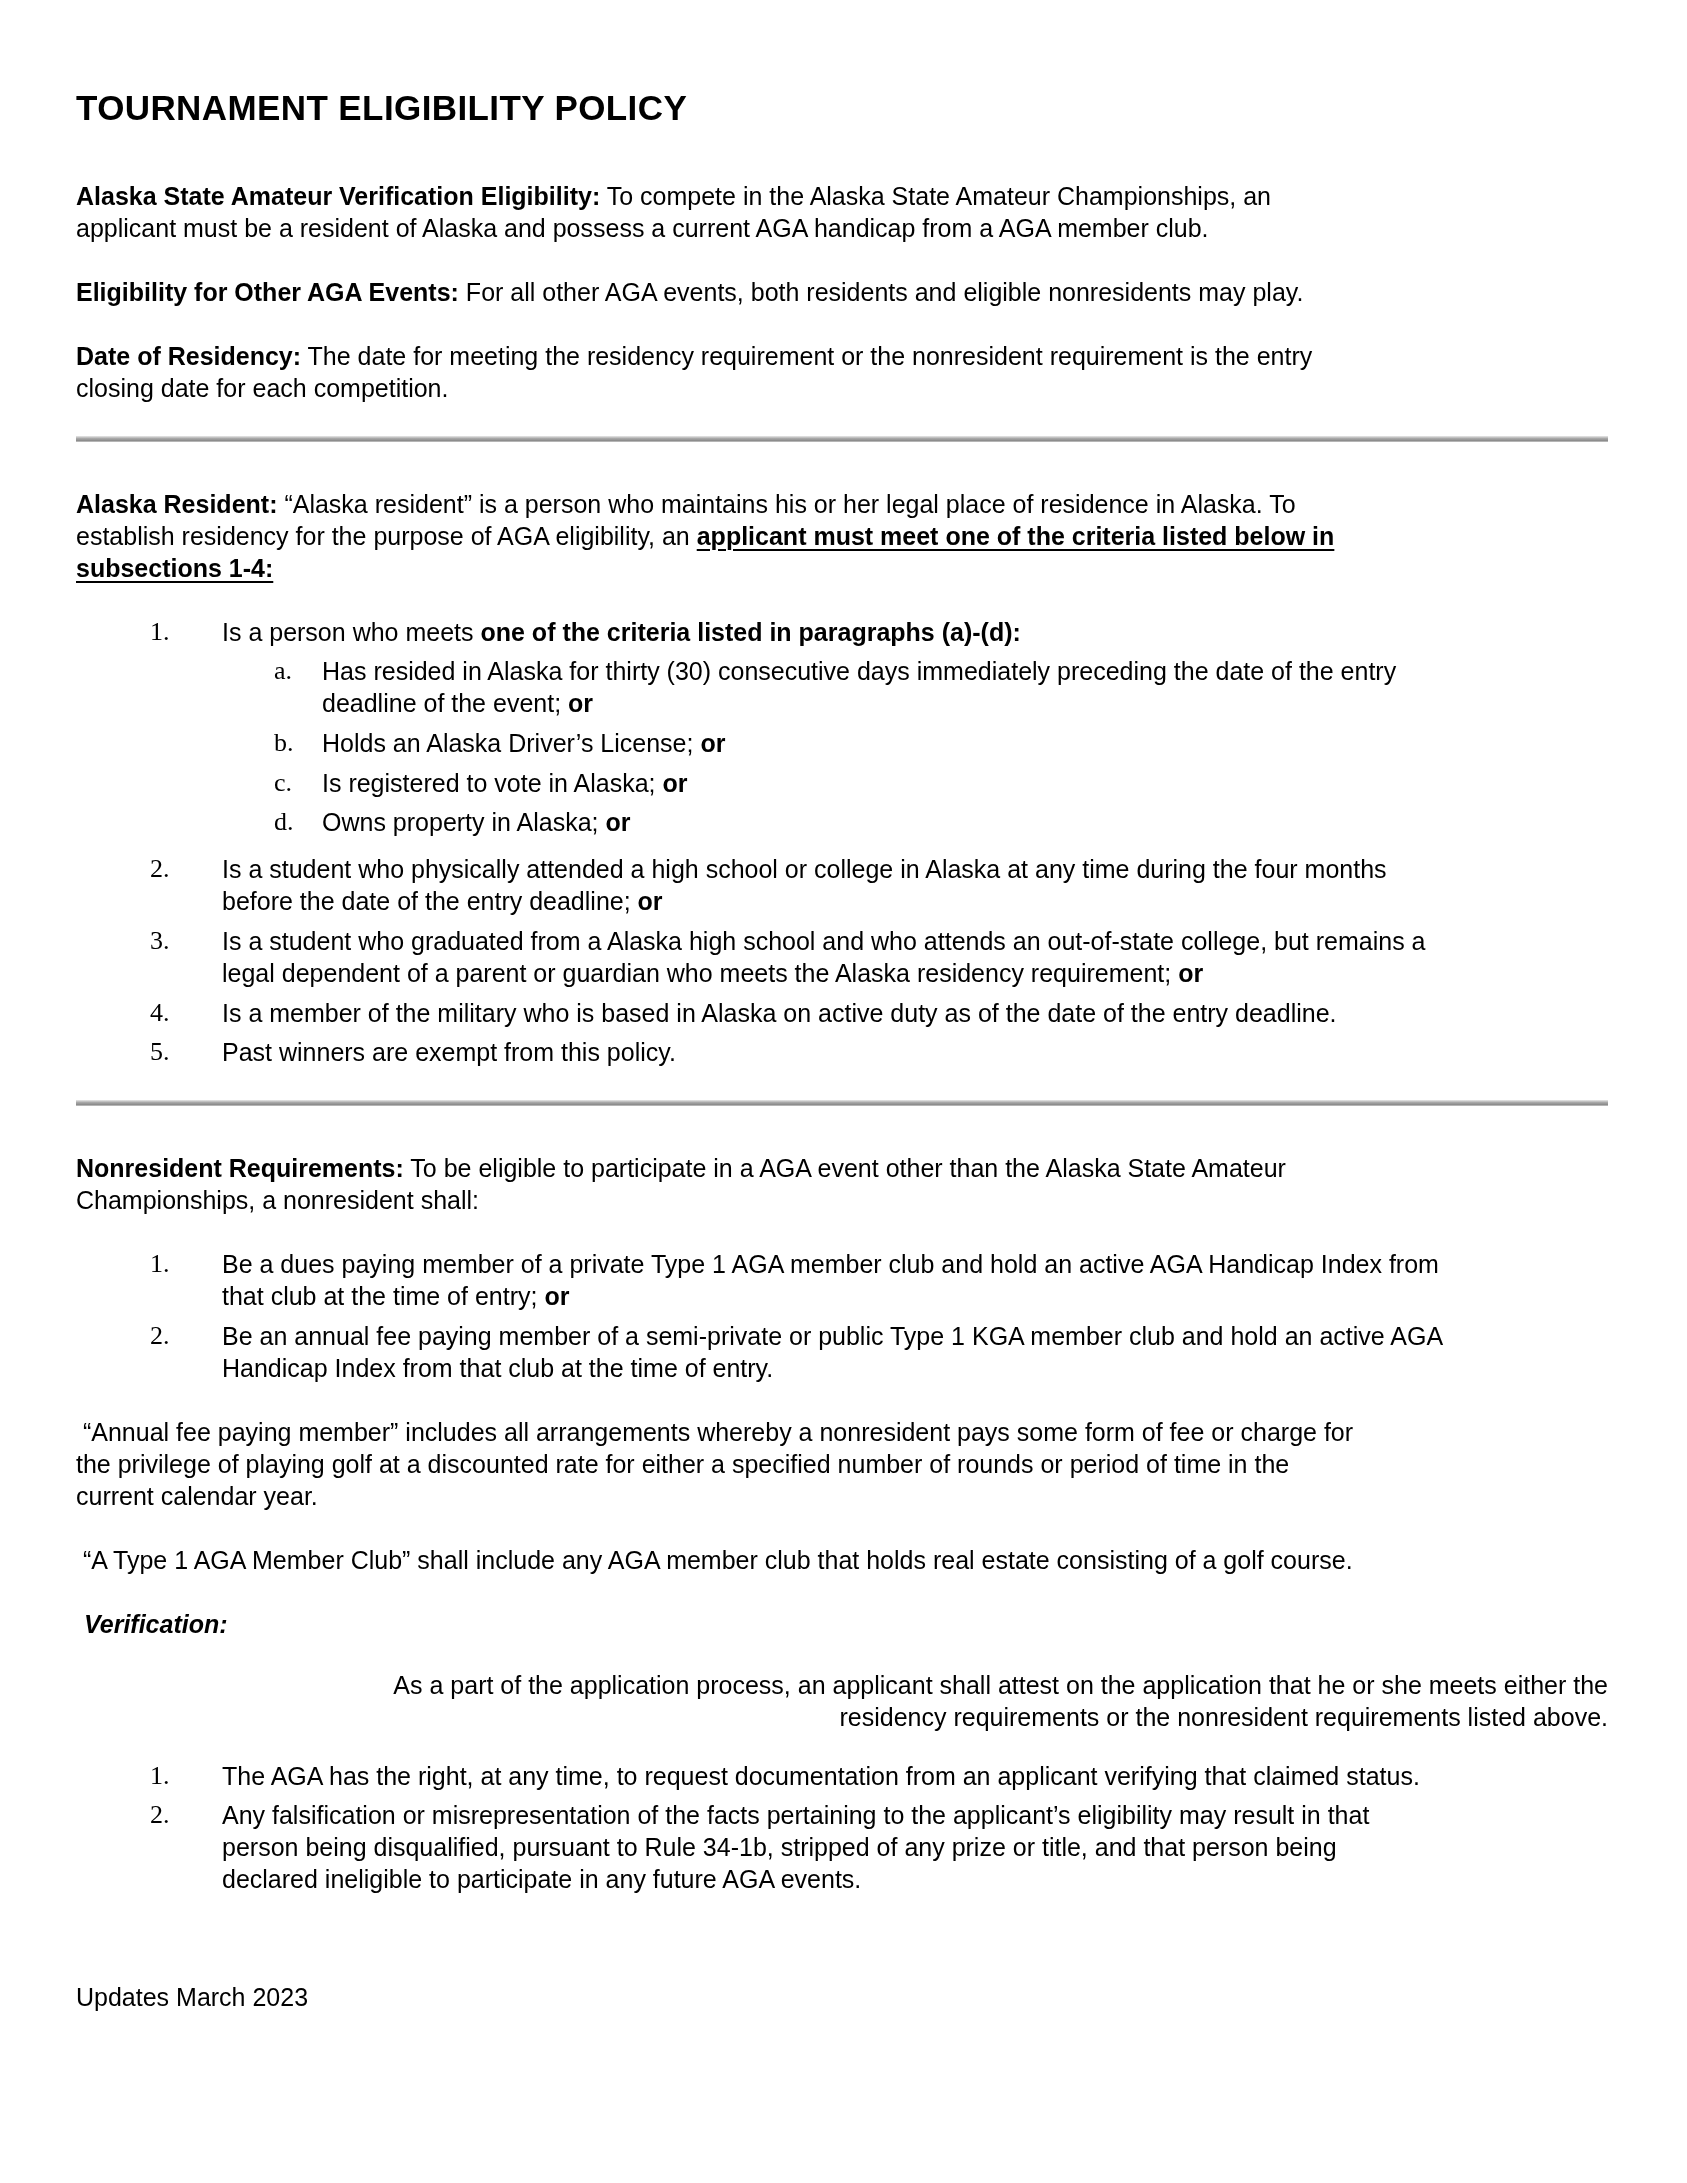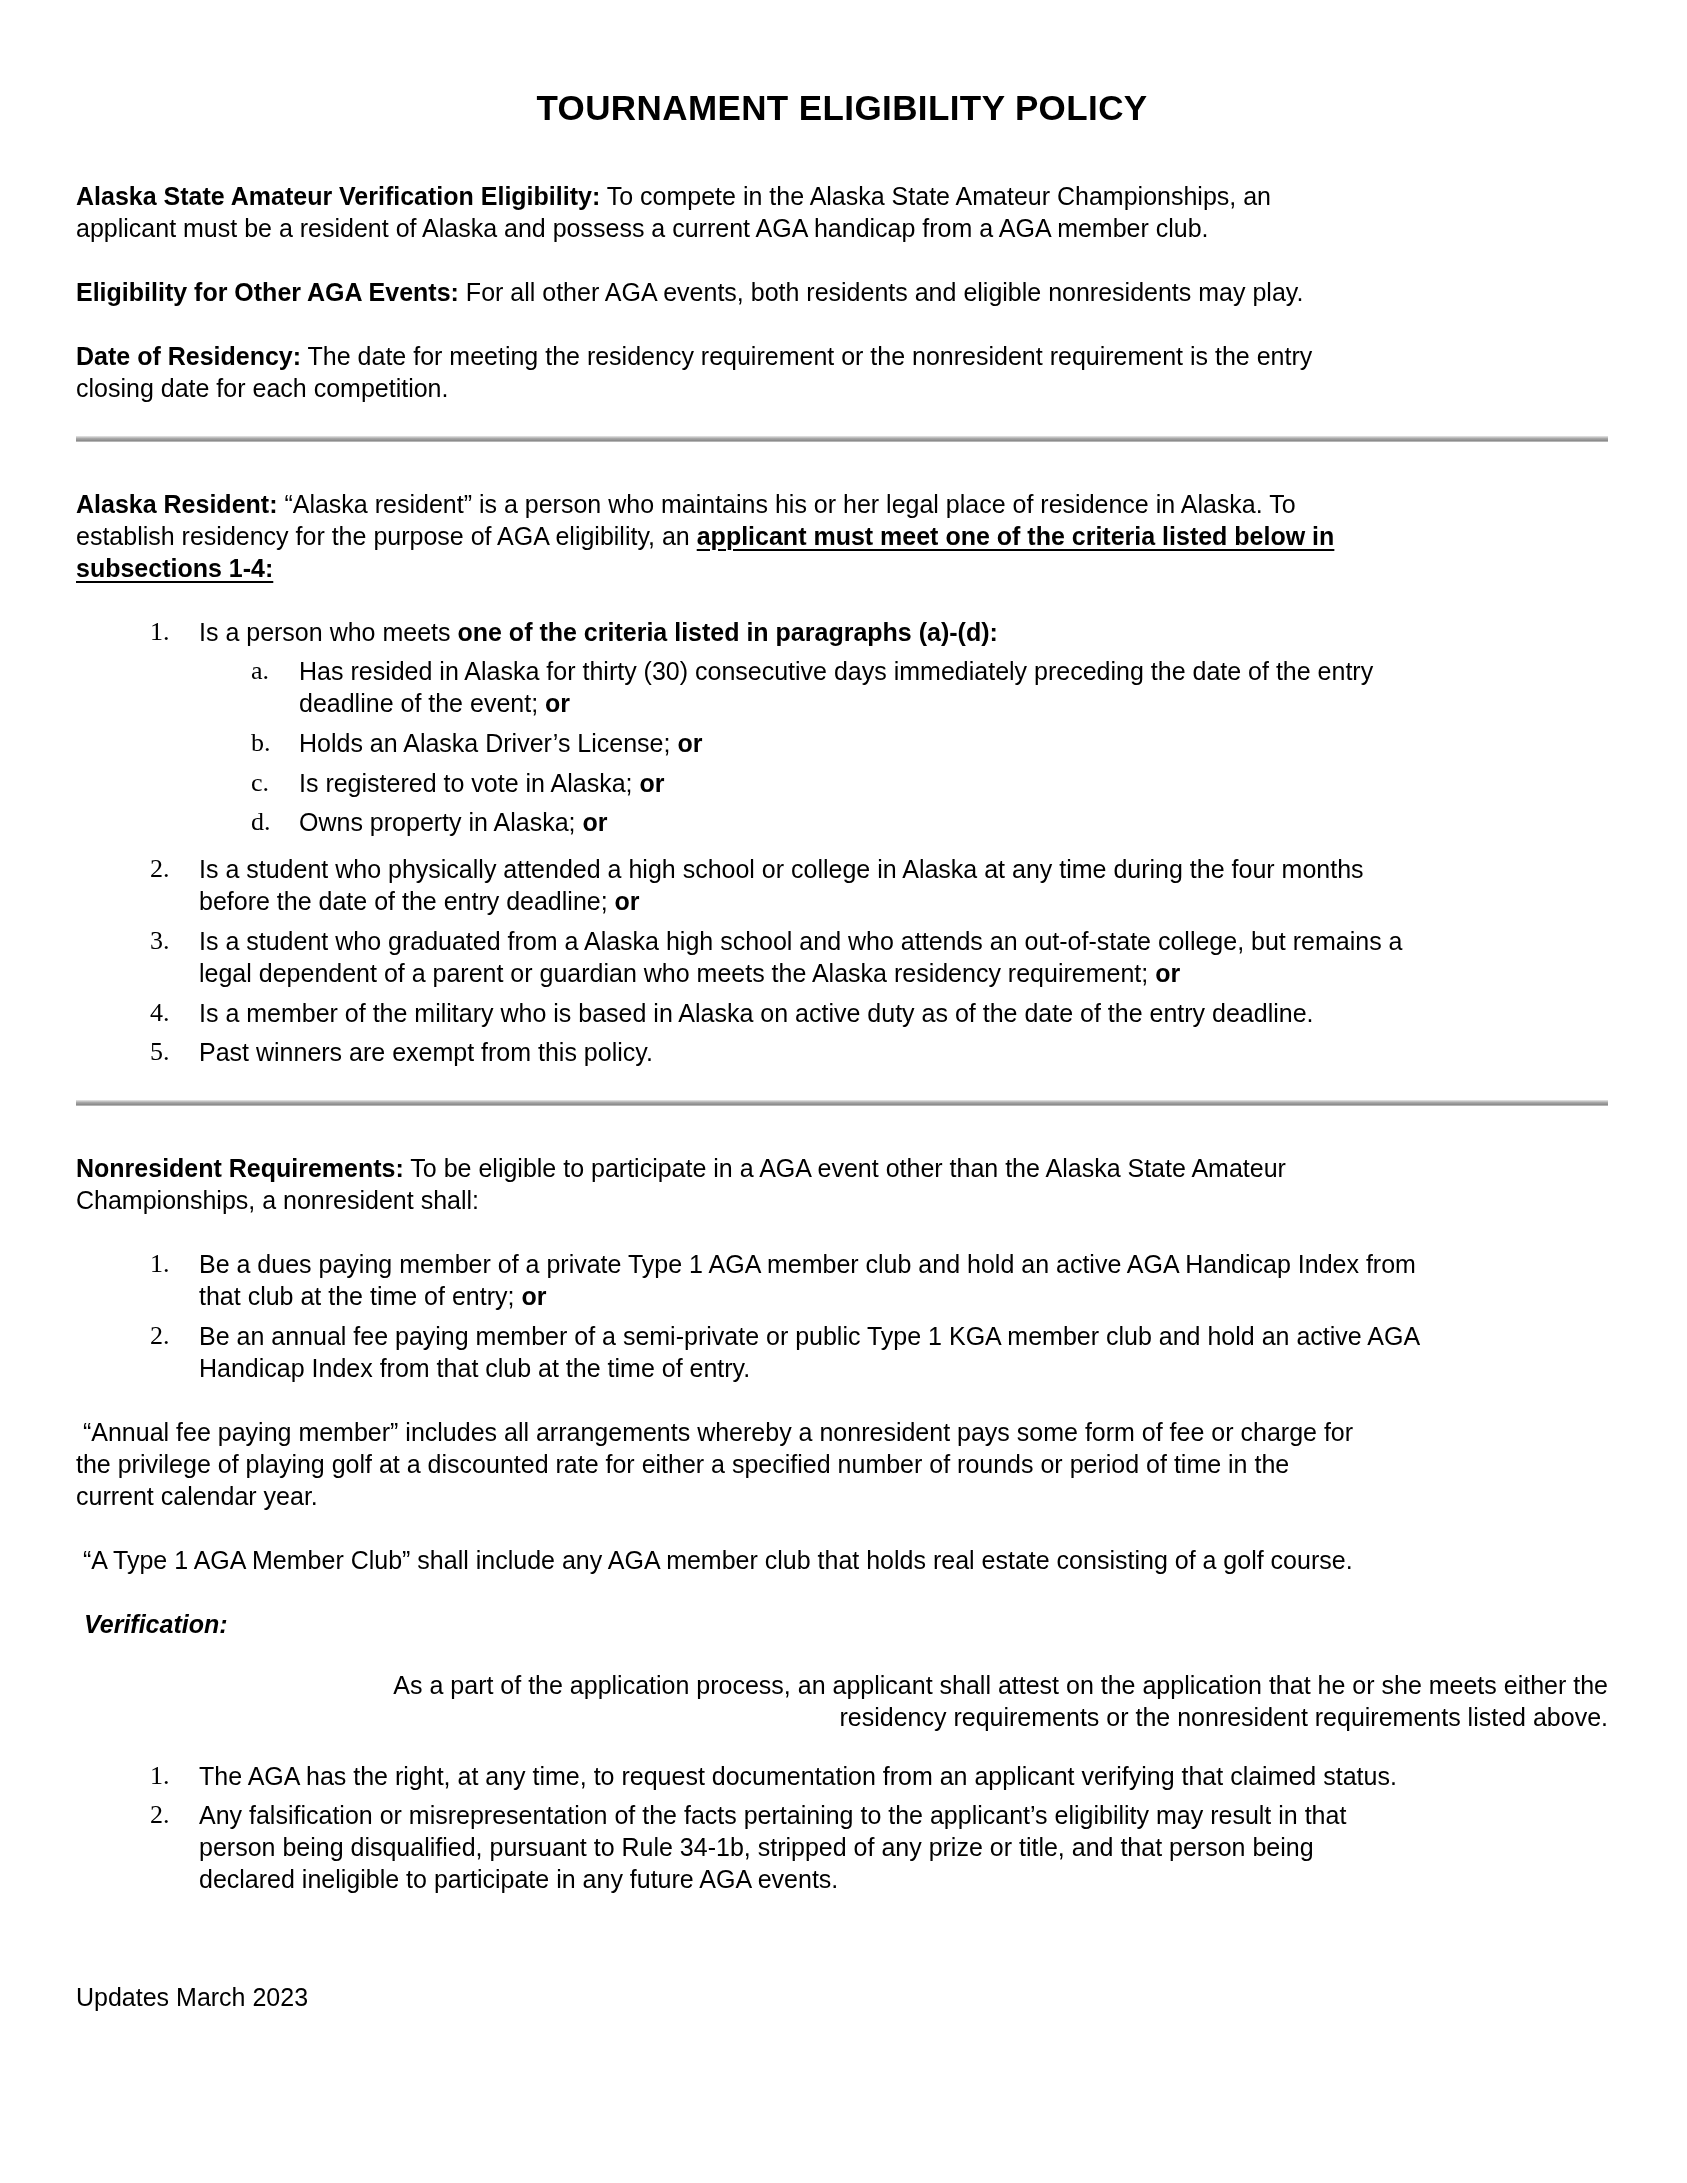--- a/index.html
+++ b/index.html
@@ -13,21 +13,20 @@
     font-family: "Liberation Sans", "DejaVu Sans", sans-serif;
     font-size: 25px;
     line-height: 32px;
     padding: 88px 79px 0 76px;
     overflow: hidden;
   }
   .doc-title {
     font-size: 35px;
     line-height: 40px;
     font-weight: bold;
-    text-align: center;
     margin: 0 0 52px 0;
     letter-spacing: 0.4px;
   }
   p { margin: 0 0 32px 0; white-space: pre-wrap; }
   b { font-weight: bold; }
   .u {
     text-decoration: underline;
     text-decoration-thickness: 2.1px;
     text-underline-offset: 4.2px;
   }
@@ -40,21 +39,21 @@
   ol { list-style: none; margin: 0 0 32px 0; padding: 0; }
   ol.l1 > li { display: flex; margin: 0 0 7.6px 74px; }
   ol.l2 { margin: 7.6px 0 1.7px 52px; }
   ol.l2 > li { display: flex; margin: 0 0 7.6px 0; }
   .marker {
     flex: 0 0 49px;
     font-family: "Liberation Serif", "DejaVu Serif", serif;
     font-size: 26px;
   }
   .marker.m2 { flex-basis: 48px; }
-  .li-body { flex: 1; }
+  .li-body { flex: 1; margin-left: 23px; }
   .li-text { white-space: pre-wrap; }
   .gap-top { margin-top: 18.6px; }
   .mt { margin-top: 4px; }
   .section-heading { font-weight: bold; margin: 0 0 29px 8px; font-size: 25px; font-style: italic; }
   .body-gap { margin-bottom: 27px; text-align: right; }
   .footer-note {
     position: absolute;
     left: 76px;
     top: 1981px;
     white-space: pre;

